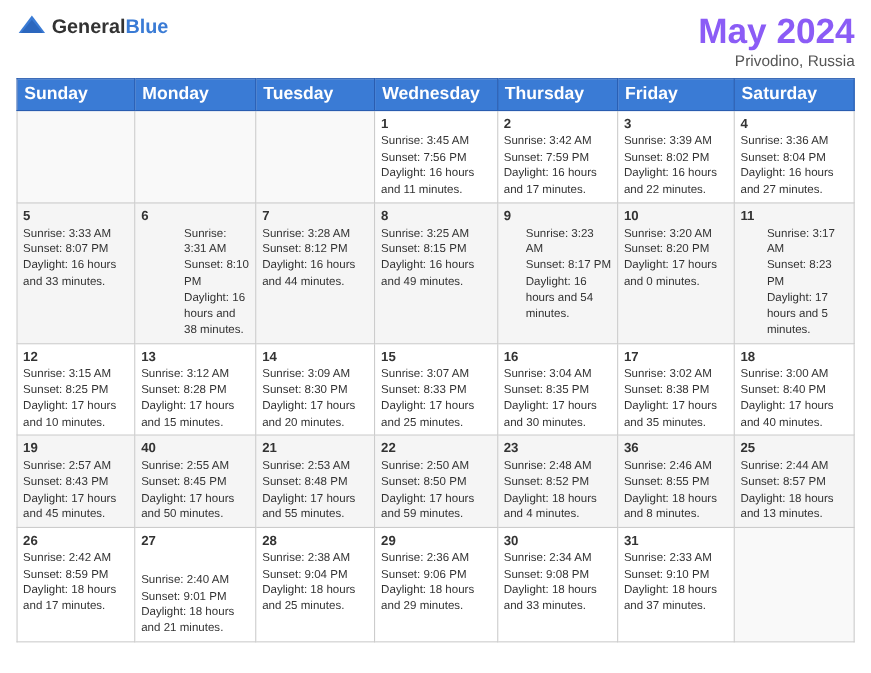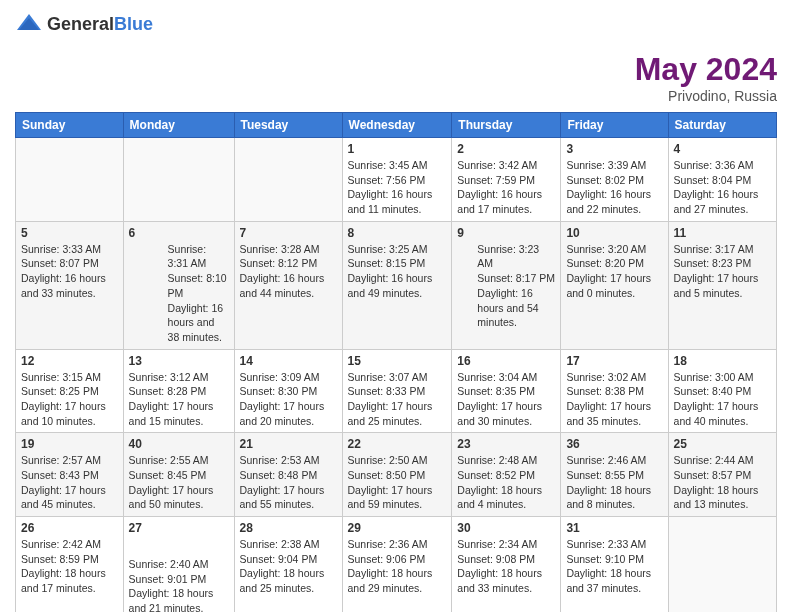--- a/index.html
+++ b/index.html
@@ -34,38 +34,37 @@
     .logo-icon {
       width: 28px;
       height: 28px;
     }
     .title-block {
       text-align: right;
     }
     .title-month {
       font-size: 32px;
       font-weight: bold;
-      color: #701a75;
-      margin-top: 41px;
+      color: #8b5cf6;
     }
     .title-location {
       font-size: 14px;
       color: #555;
     }
     .calendar {
       width: 100%;
       border-collapse: collapse;
       font-size: 11px;
     }
     .calendar th {
       background-color: #3a7bd5;
       color: #fff;
       text-align: left;
       padding: 5px 6px;
-      font-size: 12px;
+      font-size: 16px;
       font-weight: bold;
       border: 1px solid #2a5db0;
     }
     .calendar td {
       border: 1px solid #ccc;
       vertical-align: top;
       padding: 4px 5px;
       min-height: 80px;
       height: 80px;
       width: 113px;
@@ -182,21 +181,21 @@
 Daylight: 16 hours and 54 minutes.</div>
         </td>
         <td>
           <div class="day-number">10</div>
           <div class="day-info" style="white-space: pre-line;">Sunrise: 3:20 AM
 Sunset: 8:20 PM
 Daylight: 17 hours and 0 minutes.</div>
         </td>
         <td>
           <div class="day-number">11</div>
-          <div class="day-info" style="white-space: pre-line;">Sunrise: 3:17 AM
+          <div class="day-info" style="white-space: pre-line; margin-left: 24px;">Sunrise: 3:17 AM
 Sunset: 8:23 PM
 Daylight: 17 hours and 5 minutes.</div>
         </td>
       </tr>
       <tr>
         <td>
           <div class="day-number">12</div>
           <div class="day-info" style="white-space: pre-line;">Sunrise: 3:15 AM
 Sunset: 8:25 PM
 Daylight: 17 hours and 10 minutes.</div>

